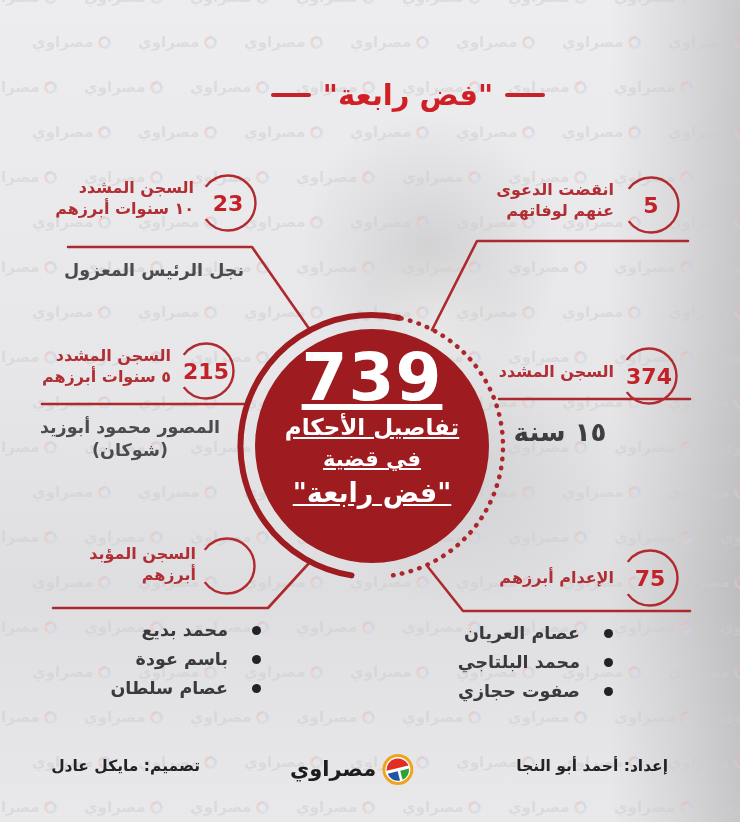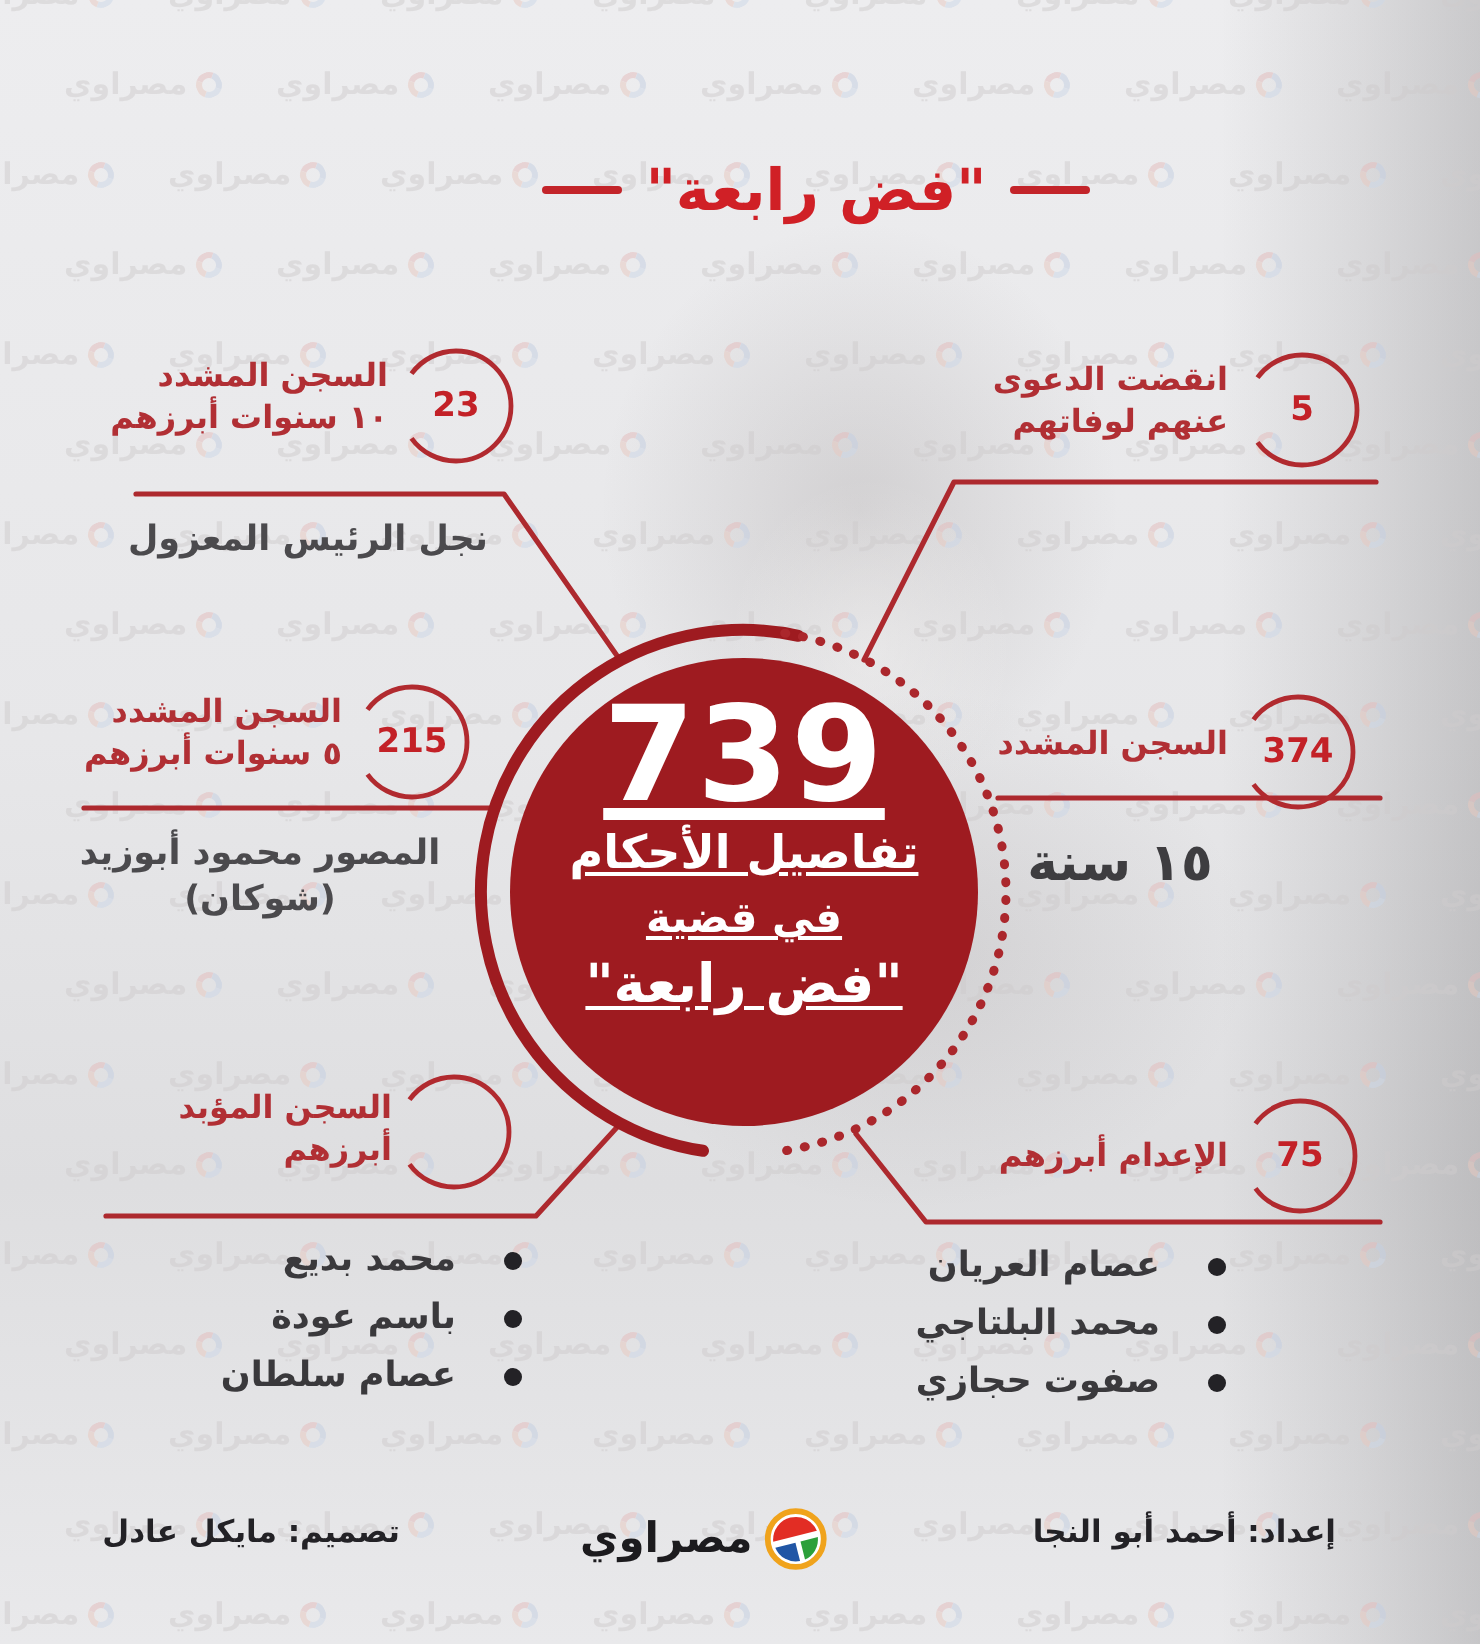--- a/index.html
+++ b/index.html
@@ -26,21 +26,21 @@
   .connectors{position:absolute;inset:0;z-index:3;pointer-events:none;}
   
   .title1{position:absolute;left:160px;top:24px;width:400px;text-align:center;
     font-size:31px;font-weight:800;color:#414043;z-index:5;}
   .title2{position:absolute;left:238px;top:78px;width:340px;display:flex;align-items:center;
     justify-content:center;gap:12px;z-index:5;}
   .title2 .dash{width:40px;height:4px;background:#c3242a;border-radius:2px;}
   .title2 .t2{font-size:29px;font-weight:800;color:#d02026;white-space:nowrap;}
   
   .co-num{position:absolute;width:56px;height:56px;display:flex;align-items:center;justify-content:center;
-    font-weight:800;color:#c32127;font-size:17px;z-index:5;}
+    font-weight:800;color:#c32127;font-size:22px;z-index:5;}
   .co-head{position:absolute;font-weight:800;color:#b12f34;font-size:16px;line-height:1.32;
     text-align:right;z-index:5;white-space:nowrap;}
   .co-sub{position:absolute;color:#4b4a4d;font-size:17.5px;line-height:1.3;font-weight:600;z-index:5;}
   .head-23{left:28px;top:177px;width:166px;}
   .num-23{left:200px;top:175px;}
   .sub-23{left:32px;top:259px;width:212px;text-align:right;}
   .head-5{left:452px;top:179px;width:162px;}
   .num-5{left:623px;top:177px;}
   .head-215{left:16px;top:345px;width:155px;}
   .num-215{left:178px;top:343px;}

